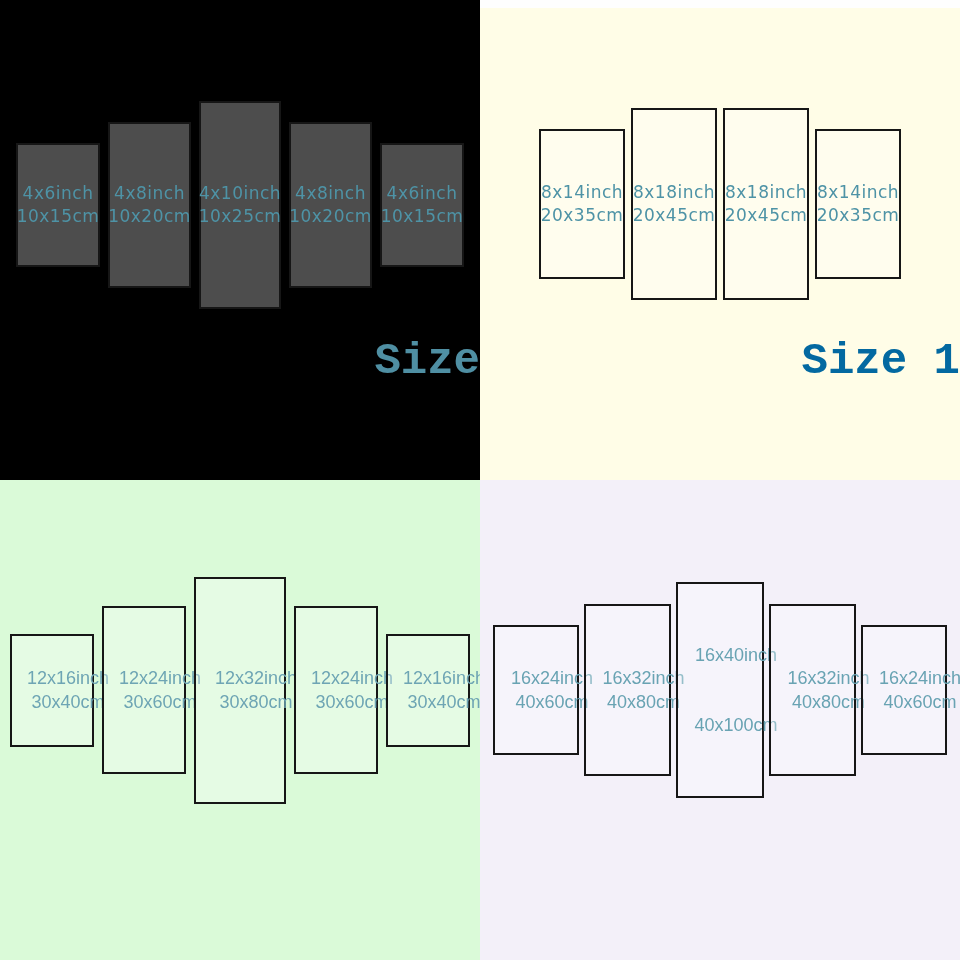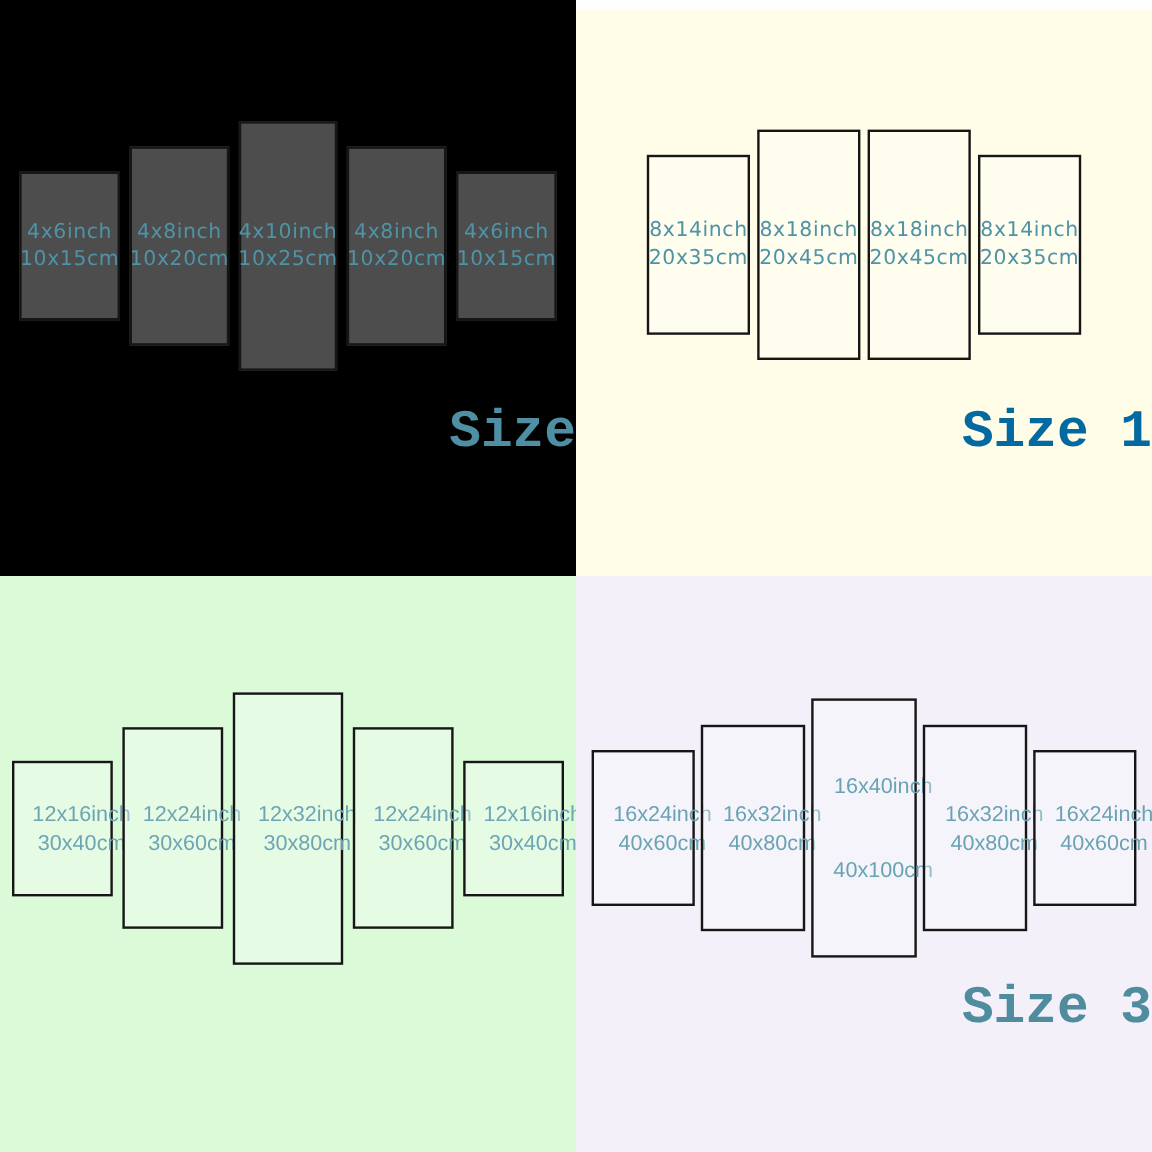--- a/index.html
+++ b/index.html
@@ -165,16 +165,15 @@
         </div>
         <div class="panel" style="width: 87px; height: 172px; color: rgb(105, 163, 179); border-color: rgb(22, 22, 22);">
           <span>16x32inch</span>
           <span>40x80cm</span>
         </div>
         <div class="panel" style="width: 86px; height: 130px; color: rgb(105, 163, 179); border-color: rgb(22, 22, 22);">
           <span>16x24inch</span>
           <span>40x60cm</span>
         </div>
       </div>
-    <h2 class="quadrant-title" style="color: rgb(78, 140, 158);">Size 3</h2>
   </section>
 
 </div>
 
 </body></html>

